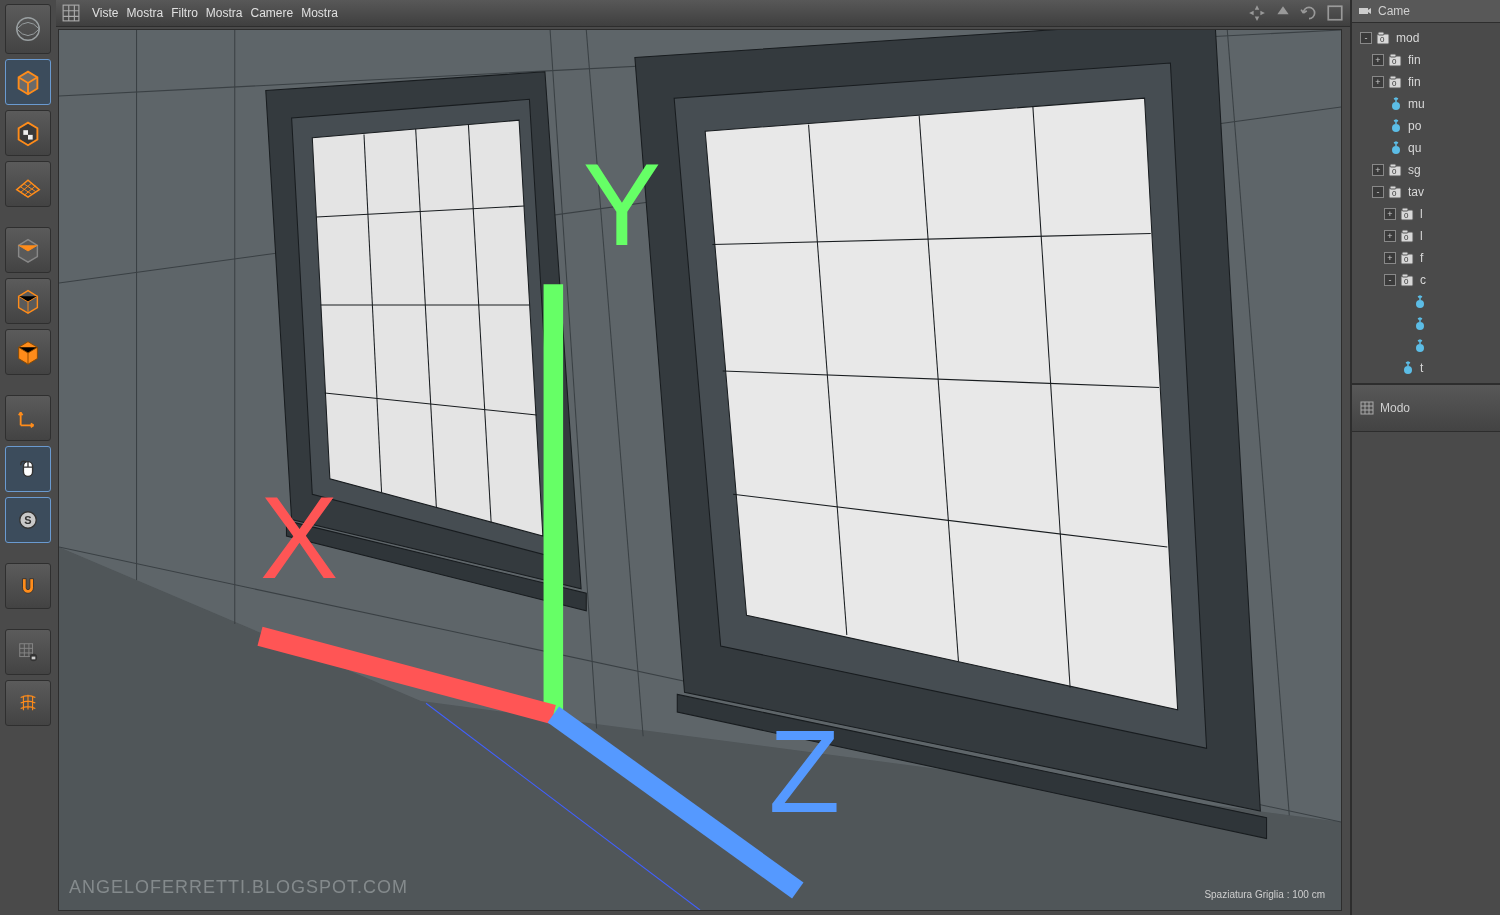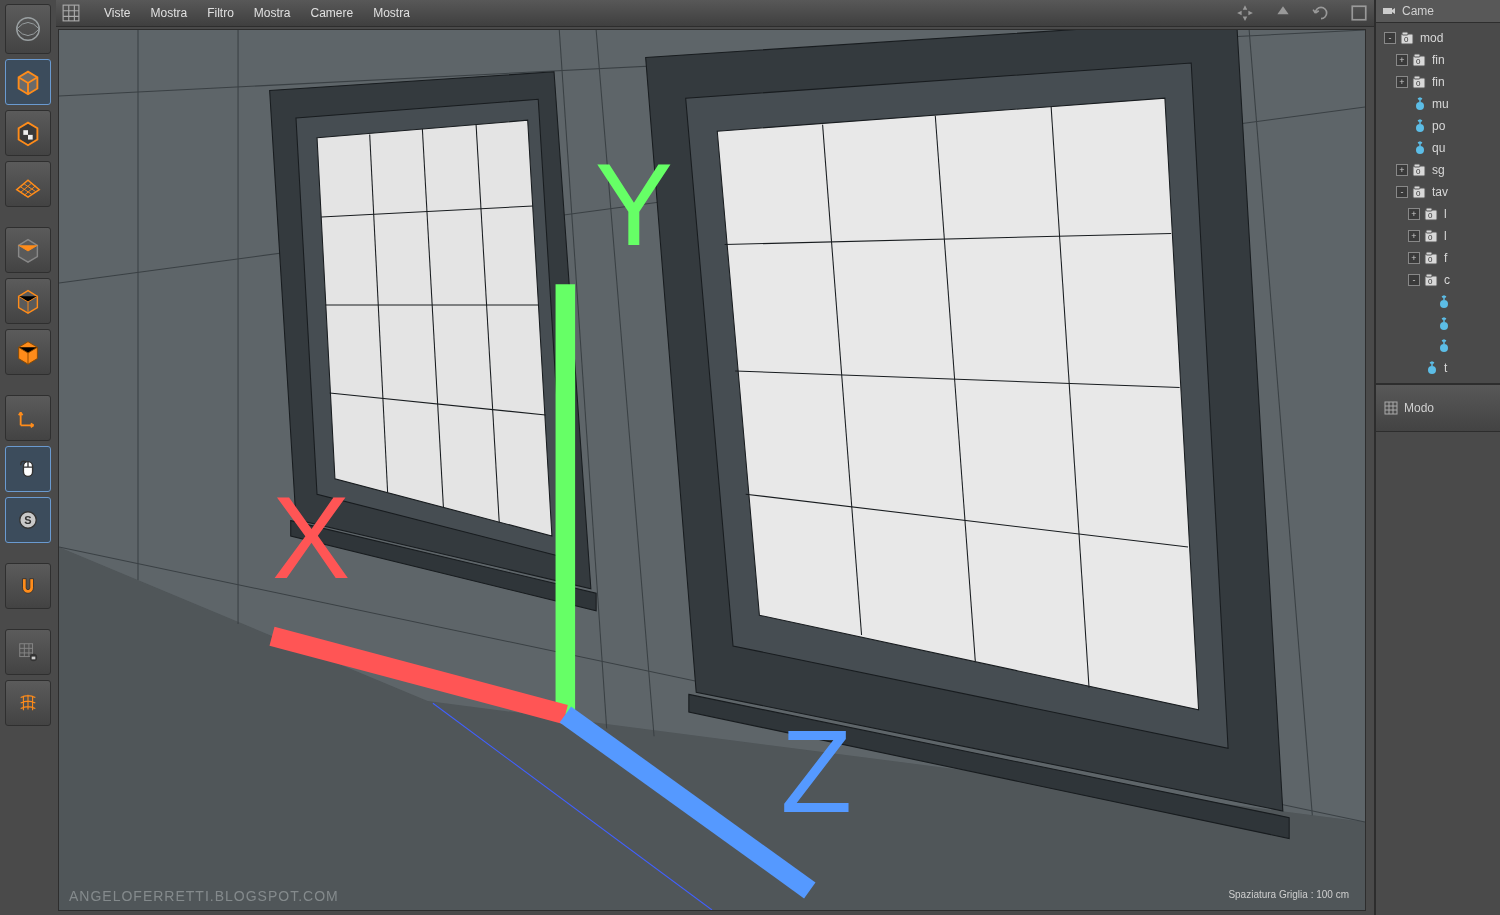--- a/index.html
+++ b/index.html
@@ -3,40 +3,40 @@
 <meta charset="utf-8">
 <style>
   html,body{margin:0;padding:0;width:1500px;height:915px;overflow:hidden;
     font-family:Tahoma,Verdana,sans-serif;font-size:12px;color:#d0d0d0;
     background:#4a4a4a;user-select:none}
   
   .root{display:flex;width:100%;height:100%}
   .left-toolbar{width:56px;background:#4a4a4a;display:flex;flex-direction:column;
     align-items:center;padding-top:4px;gap:5px}
   .center{flex:1;display:flex;flex-direction:column;border-right:2px solid #2d2d2d}
-  .right-panel{width:124px;background:#4a4a4a;display:flex;flex-direction:column}
+  .right-panel{width:148px;background:#4a4a4a;display:flex;flex-direction:column}
   
   .menubar{height:26px;background:linear-gradient(#585858,#3f3f3f);
-    display:flex;align-items:center;padding:0 6px;gap:20px;
+    display:flex;align-items:center;padding:0 6px;gap:8px;
     border-bottom:1px solid #2d2d2d}
   .menubar .micon{width:18px;height:18px;margin-right:4px}
   .menubar span{color:#e0e0e0}
   .menubar .spacer{flex:1}
   .menubar .ctrl{width:18px;height:18px;opacity:.6}
   
   .labelbar{height:22px;background:linear-gradient(#5a5a5a,#484848);
     border-bottom:1px solid #2d2d2d;display:flex;align-items:center;
     padding:0 10px;color:#c8c8c8}
   
   .viewport{flex:1;position:relative;margin:2px 8px 4px 2px;
     background:linear-gradient(180deg,#636b70 0%,#596063 55%,#43494c 100%);
     border:1px solid #2d2d2d;overflow:hidden}
   .viewport svg{position:absolute;inset:0;width:100%;height:100%}
-  .watermark{position:absolute;left:10px;bottom:6px;color:#9aa0a2;
-    letter-spacing:1px;font-size:14px;opacity:.7}
+  .watermark{position:absolute;left:10px;bottom:12px;color:#9aa0a2;
+    letter-spacing:1px;font-size:18px;opacity:.7}
   .statusbar{position:absolute;right:16px;bottom:10px;color:#cfcfcf;font-size:10px}
   .gizmo{position:absolute;left:40px;bottom:50px;width:90px;height:90px}
   
   .tbtn{width:44px;height:44px;border-radius:3px;display:flex;
     align-items:center;justify-content:center;position:relative}
   .tbtn.big{height:48px}
   .tbtn.sel{background:#3c4c5c;border:1px solid #6a9ad0}
   .tbtn.norm{background:linear-gradient(#5b5b5b,#434343);border:1px solid #2f2f2f}
   .tbtn svg{width:30px;height:30px}
   .tbtn.small svg{width:22px;height:22px}

